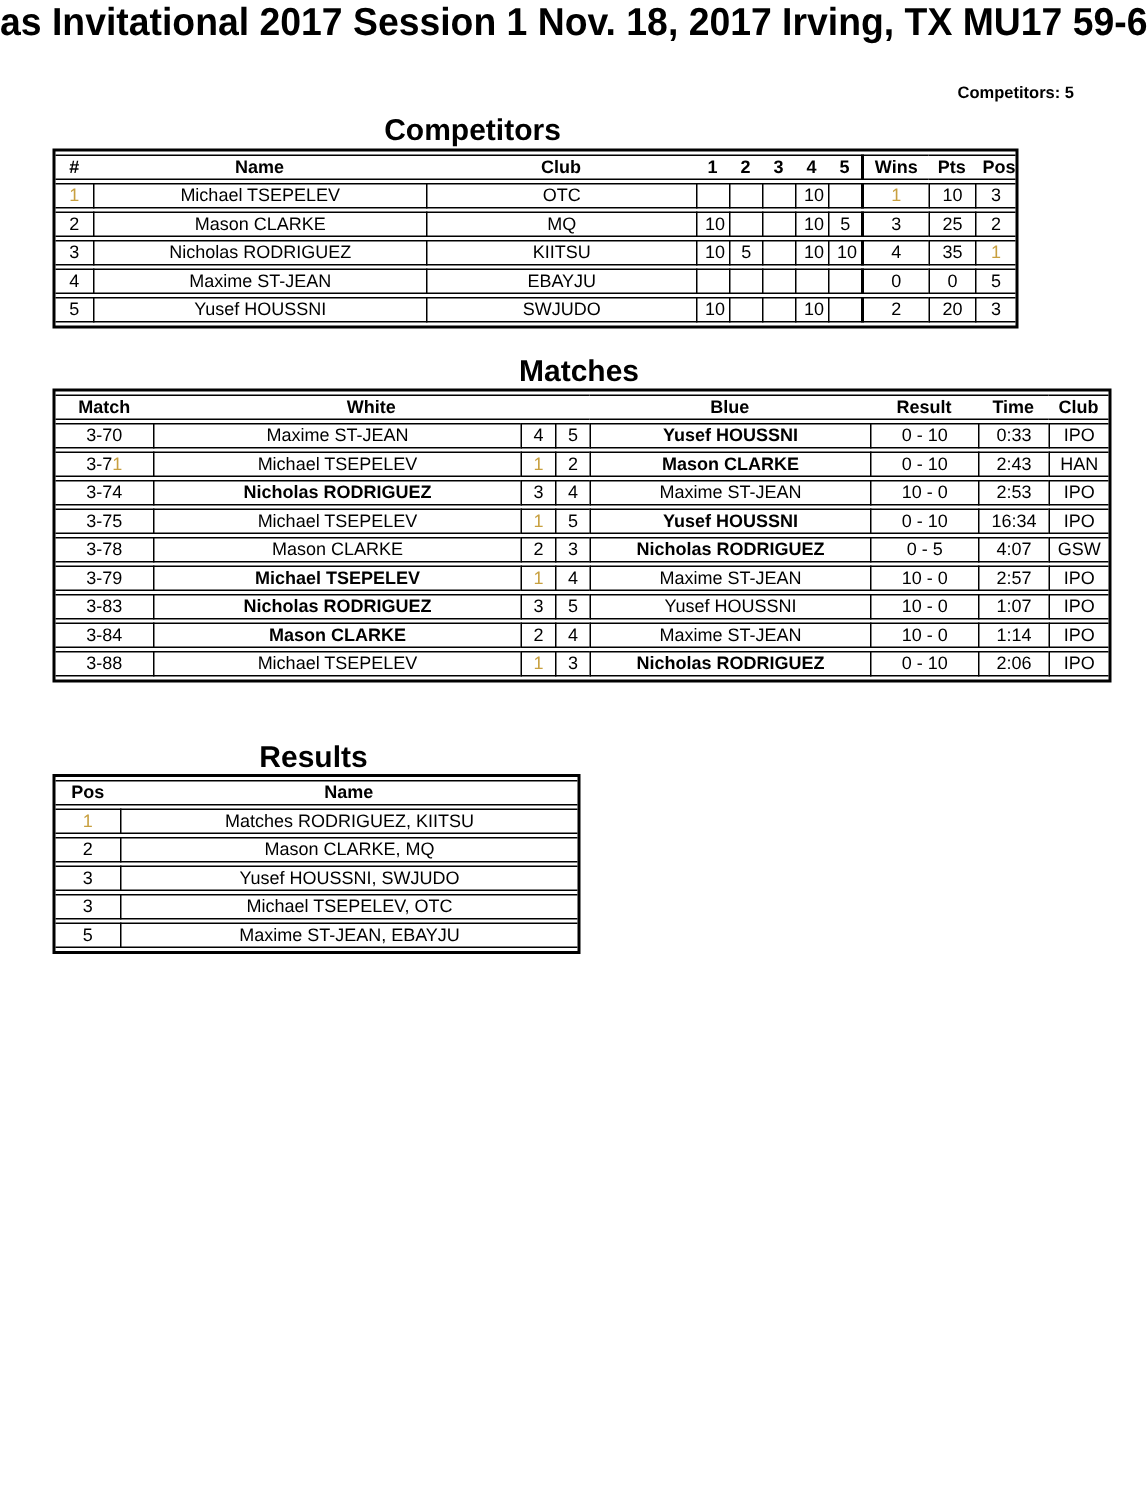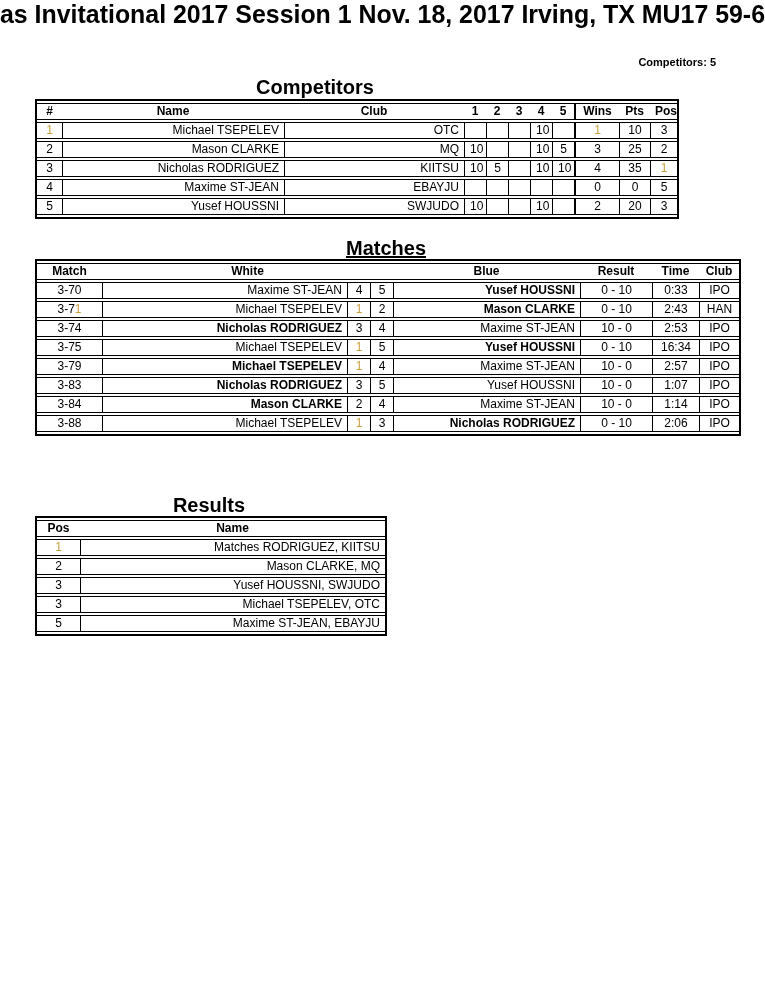--- a/index.html
+++ b/index.html
@@ -8,40 +8,40 @@
   body {
     width:765px; height:990px; position:relative; overflow:hidden;
     font-family:"Liberation Sans","DejaVu Sans",sans-serif; color:var(--ink);
   }
   .abs { position:absolute; }
   #title-svg { left:0; top:29; }
   #title-svg text { font-family:"Liberation Sans","DejaVu Sans",sans-serif; font-weight:bold; font-size:26px; fill:var(--ink); }
   .subnote { top:56px; right:49px; font-size:11px; font-weight:bold; white-space:nowrap;margin-left:32px; }
   .sec-heading { font-size:20px; font-weight:bold; text-align:center; }
   #competitors-heading { left:35px; top:76px; width:560px; }
-  #matches-heading     { left:35px; top:237px; width:702px;text-decoration:underline; }
+  #matches-heading     { left:35px; top:237px; width:702px; }
   #results-heading     { left:35px; top:494px; width:348px; }
 
   table.rpt {
     border-collapse:separate; border-spacing:0 2px;
     border:2px solid #000; background:#fff;
     table-layout:fixed; position:absolute;
   }
   #competitors-table { left:35px; top:99px;  width:643px; }
   #matches-table     { left:35px; top:259px; width:706px; }
   #results-table     { left:35px; top:516px; width:352px; }
 
   .rpt th, .rpt td {
     height:17px; padding:0 5px; font-size:12px; line-height:15px;
     border-top:1px solid #000; border-bottom:1px solid #000;
     white-space:nowrap; overflow:hidden;
   }
   .rpt th { font-weight:bold; text-align:center; }
   .center { text-align:center; }
-  .left   { text-align:right; }
+  .left   { text-align:center; }
   .sep-l   { border-left:1px solid #000; }
   .thick-l { border-left:2px solid #000;margin-top:19px; }
   .win { font-weight:bold; }
   .one { color:var(--accent-one); }
 </style>
 </head>
 <body>
 
 <svg id="title-svg" class="abs" width="765" height="34">
   <text x="0" y="23" textLength="765" lengthAdjust="spacingAndGlyphs">as Invitational 2017 Session 1  Nov. 18, 2017  Irving, TX   MU17 59-6</text>
@@ -207,20 +207,30 @@
         <td class="center">3-75</td>
         <td class="left sep-l">Michael TSEPELEV</td>
         <td class="center sep-l"><span class="one">1</span></td>
         <td class="center sep-l">5</td>
         <td class="left sep-l win">Yusef HOUSSNI</td>
         <td class="center sep-l">0 - 10</td>
         <td class="center sep-l">16:34</td>
         <td class="center sep-l">IPO</td>
       </tr>
       <tr>
+        <td class="center">3-78</td>
+        <td class="left sep-l">Mason CLARKE</td>
+        <td class="center sep-l">2</td>
+        <td class="center sep-l">3</td>
+        <td class="left sep-l win">Nicholas RODRIGUEZ</td>
+        <td class="center sep-l">0 - 5</td>
+        <td class="center sep-l">4:07</td>
+        <td class="center sep-l">GSW</td>
+      </tr>
+      <tr>
         <td class="center">3-79</td>
         <td class="left sep-l win">Michael TSEPELEV</td>
         <td class="center sep-l"><span class="one">1</span></td>
         <td class="center sep-l">4</td>
         <td class="left sep-l">Maxime ST-JEAN</td>
         <td class="center sep-l">10 - 0</td>
         <td class="center sep-l">2:57</td>
         <td class="center sep-l">IPO</td>
       </tr>
       <tr>

